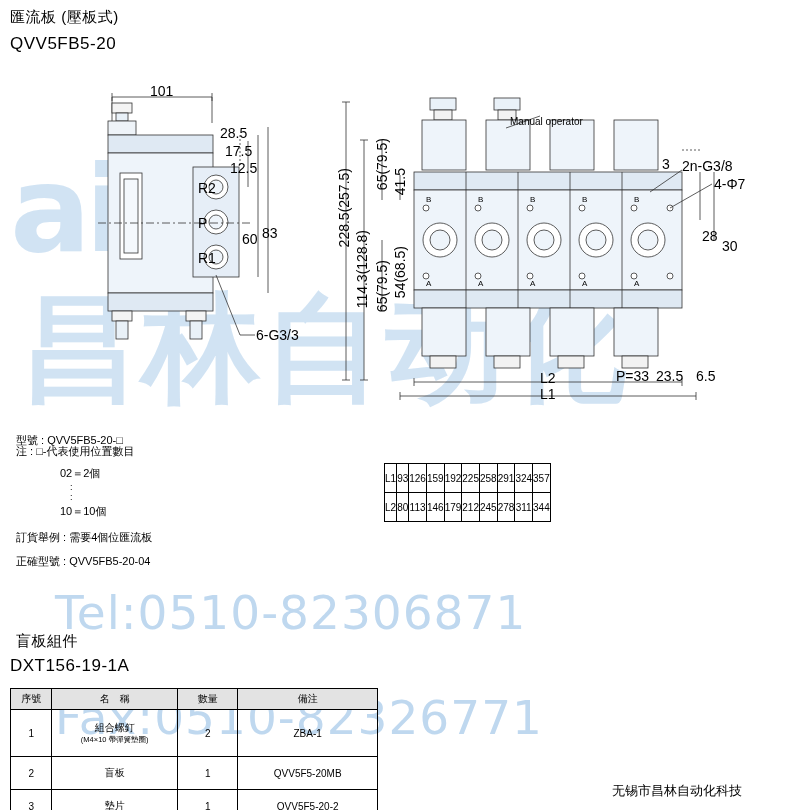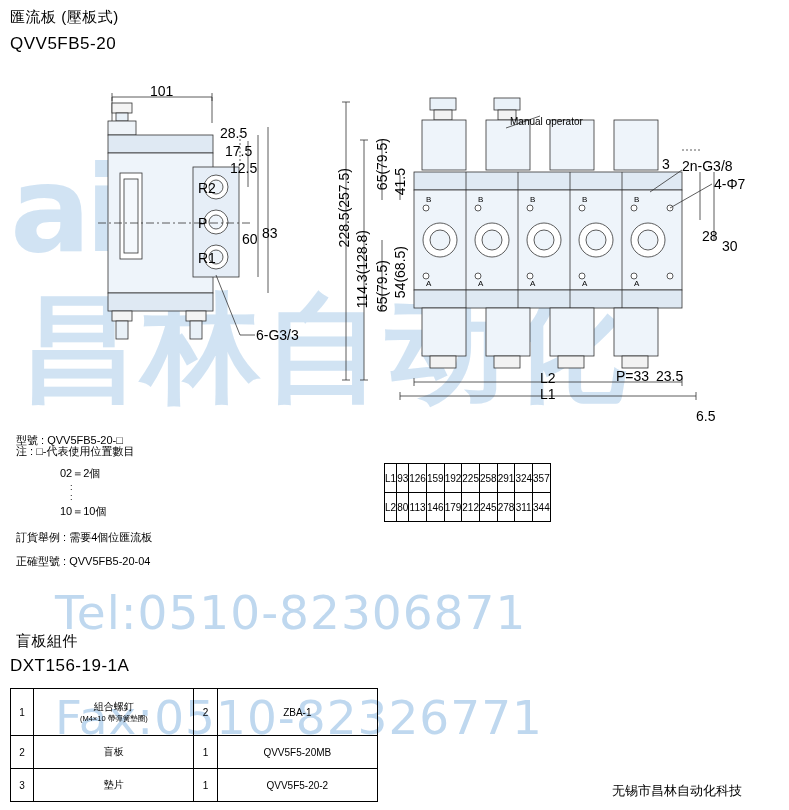--- a/index.html
+++ b/index.html
@@ -228,21 +228,21 @@
   <div class="abs dim vert" style="left:62px;top:88px;">41.5</div>
   <div class="abs dim vert" style="left:44px;top:58px;">65(79.5)</div>
   <div class="abs dim vert" style="left:44px;top:180px;">65(79.5)</div>
   <div class="abs dim vert" style="left:62px;top:166px;">54(68.5)</div>
   <div class="abs dim vert" style="left:6px;top:88px;">228.5(257.5)</div>
   <div class="abs dim vert" style="left:24px;top:150px;">114.3(128.8)</div>
   <div class="abs dim" style="left:210px;top:290px;">L2</div>
   <div class="abs dim" style="left:210px;top:306px;">L1</div>
   <div class="abs dim" style="left:286px;top:288px;">P=33</div>
   <div class="abs dim" style="left:326px;top:288px;">23.5</div>
-  <div class="abs dim" style="left:366px;top:288px;margin-top:40px;">6.5</div>
+  <div class="abs dim" style="left:366px;top:288px;">6.5</div>
 </div>
 
 <div class="abs note" style="left:16px;top:420px;margin-top:13px;">型號 : QVV5FB5-20-□</div>
 <div class="abs note" style="left:16px;top:444px;">注 : □-代表使用位置數目</div>
 <div class="abs note" style="left:60px;top:466px;">02＝2個</div>
 <div class="abs note" style="left:70px;top:482px;font-size:9px;">:</div>
 <div class="abs note" style="left:70px;top:492px;font-size:9px;">:</div>
 <div class="abs note" style="left:60px;top:504px;">10＝10個</div>
 <div class="abs note" style="left:16px;top:530px;">訂貨舉例 : 需要4個位匯流板</div>
 <div class="abs note" style="left:16px;top:554px;">正確型號 : QVV5FB5-20-04</div>
@@ -277,20 +277,26 @@
   </tbody>
     </table>
 </div>
 
 <div class="abs title1" style="left:10px;top:632px;margin-left:6px;">盲板組件</div>
 <div class="abs title2" style="left:10px;top:656px;">DXT156-19-1A</div>
 
 <div class="abs" style="left:10px;top:688px;">
   <table class="tbl2" style="width:368px;">
     <tbody>
+        <tr>
+      <th style="width:38px;">序號</th>
+      <th style="width:126px;">名　稱</th>
+      <th style="width:58px;">數量</th>
+      <th style="width:140px;">備注</th>
+    </tr>
     <tr>
       <td style="height:40px;">1</td>
       <td>
         <div>組合螺釘</div>
         <div class="xsmall">(M4×10 帶彈簧墊圈)</div>
       </td>
       <td>2</td>
       <td>ZBA-1</td>
     </tr>
     <tr>

